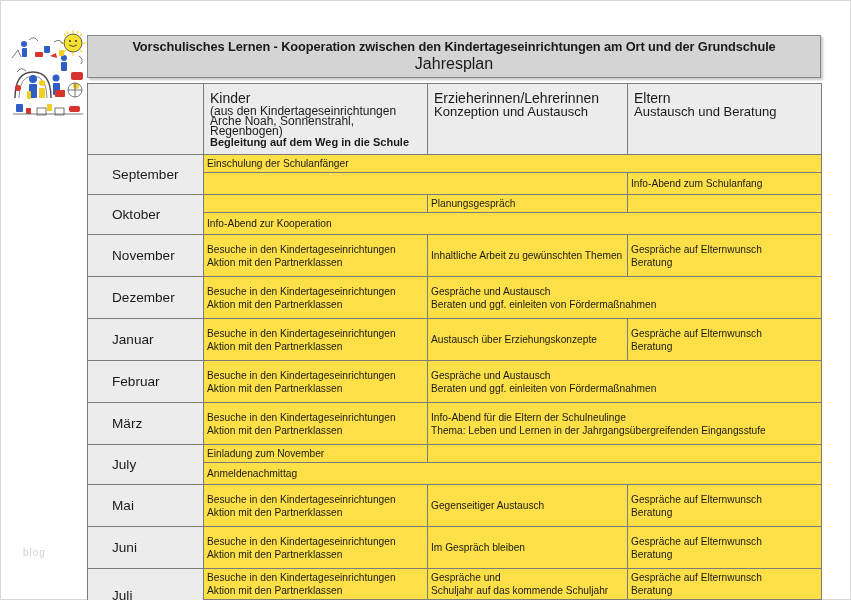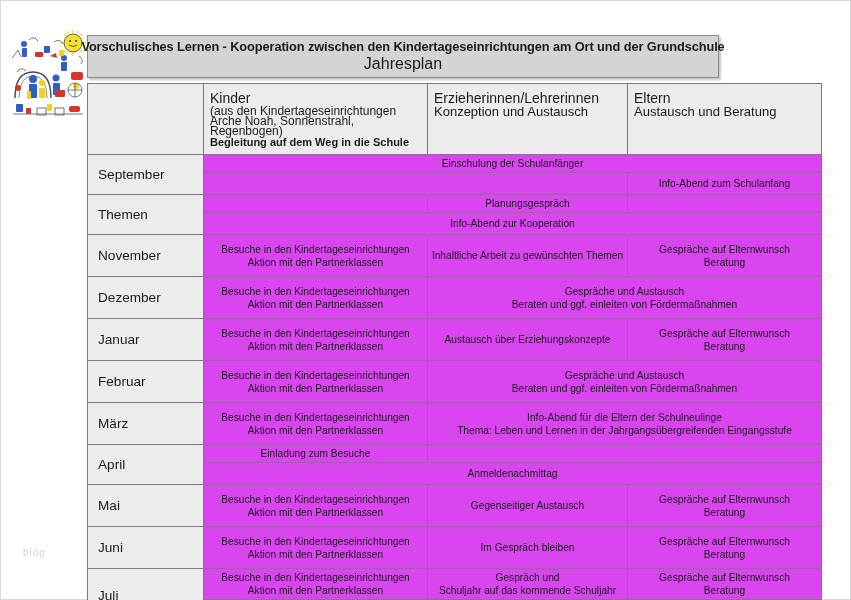--- a/index.html
+++ b/index.html
@@ -30,21 +30,21 @@
     top: 27px;
     width: 82px;
     height: 93px;
   }
 
   
   #title-block {
     position: absolute;
     left: 86px;
     top: 34px;
-    width: 632px;
+    width: 734px;
     height: 43px;
     box-sizing: border-box;
     border: 1px solid #8a8a8a;
     background: #d4d4d4;
     box-shadow: 2px 2px 2px rgba(0,0,0,0.22);
     display: flex;
     flex-direction: column;
     align-items: center;
     justify-content: flex-start;
     padding-top: 2px;
@@ -67,31 +67,31 @@
     left: 86px;
     top: 82px;
     width: 734px;
     border-collapse: collapse;
     table-layout: fixed;
     background: #f4f4f4;
   }
   #plan td {
     border: 1px solid #7b7b7b;
     vertical-align: middle;
-    text-align: center;
+    text-align: left;
     font-size: 10.2px;
     line-height: 13px;
     padding: 2px 3px;
-    background: #d946ef;
+    background: #fde047;
   }
   
   #plan td.month {
     background: #ececec;
     text-align: left;
-    padding-left: 10px;
+    padding-left: 24px;
     font-size: 13.6px;
     line-height: 17px;
     white-space: nowrap;
   }
   
   #plan td.hdr {
     background: #ececec;
     text-align: left;
     padding: 6px 6px;
     vertical-align: top;
@@ -239,21 +239,21 @@
       <tr>
         <td class="month" rowspan="2" style="height:17px">September</td>
         <td colspan="3">Einschulung der Schulanfänger</td>
       </tr>
       <tr>
         <td colspan="2" style="height:17px"></td>
         <td>Info-Abend zum Schulanfang</td>
       </tr>
 
       <tr>
-        <td class="month" rowspan="2" style="height:18px">Themen</td>
+        <td class="month" rowspan="2" style="height:18px">Oktober</td>
         <td></td>
         <td>Planungsgespräch</td>
         <td></td>
       </tr>
       <tr>
         <td colspan="3" style="height:17px">Info-Abend zur Kooperation</td>
       </tr>
 
       <tr>
         <td class="month" style="height:37px">November</td>
@@ -311,22 +311,22 @@
           <span class="ln">Besuche in den Kindertageseinrichtungen</span>
           <span class="ln">Aktion mit den Partnerklassen</span>
         </td>
         <td colspan="2">
           <span class="ln">Info-Abend für die Eltern der Schulneulinge</span>
           <span class="ln">Thema: Leben und Lernen in der Jahrgangsübergreifenden Eingangsstufe</span>
         </td>
       </tr>
 
       <tr>
-        <td class="month" rowspan="2" style="height:18px">April</td>
-        <td>Einladung zum Besuche</td>
+        <td class="month" rowspan="2" style="height:18px">July</td>
+        <td>Einladung zum November</td>
         <td colspan="2"></td>
       </tr>
       <tr>
         <td colspan="3" style="height:17px">Anmeldenachmittag</td>
       </tr>
 
       <tr>
         <td class="month" style="height:37px">Mai</td>
         <td>
           <span class="ln">Besuche in den Kindertageseinrichtungen</span>
@@ -352,21 +352,21 @@
         </td>
       </tr>
 
       <tr>
         <td class="month" rowspan="2" style="height:33px">Juli</td>
         <td>
           <span class="ln">Besuche in den Kindertageseinrichtungen</span>
           <span class="ln">Aktion mit den Partnerklassen</span>
         </td>
         <td>
-          <span class="ln">Gespräch und</span>
+          <span class="ln">Gespräche und</span>
           <span class="ln">Schuljahr auf das kommende Schuljahr</span>
         </td>
         <td>
           <span class="ln">Gespräche auf Elternwunsch</span>
           <span class="ln">Beratung</span>
         </td>
       </tr>
       <tr>
         <td colspan="3" style="height:17px">Einladung zum Schulfest</td>
       </tr>

